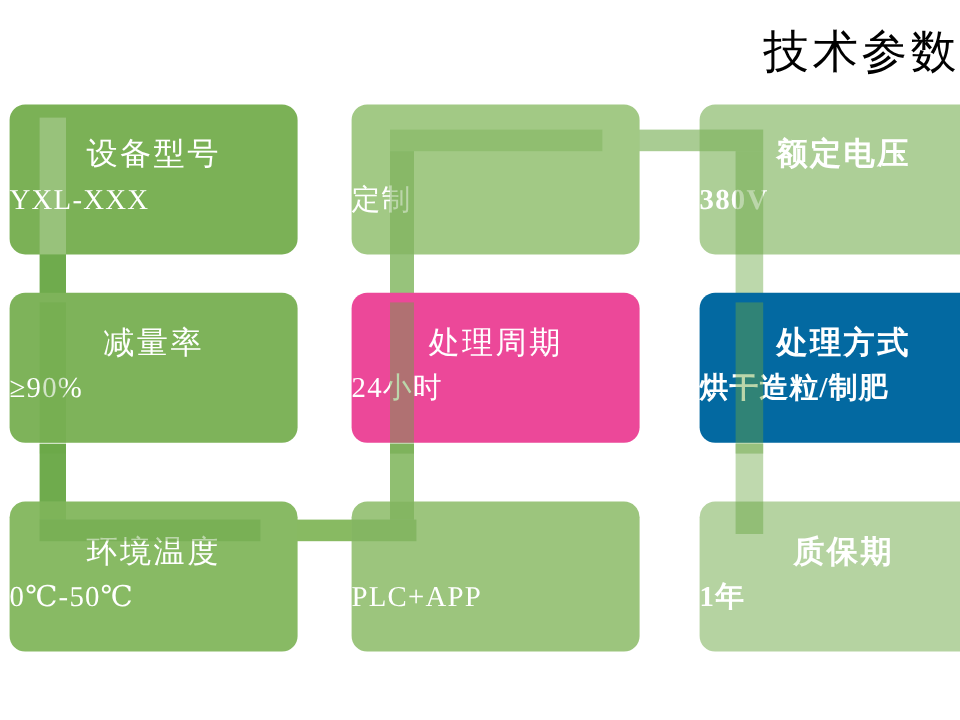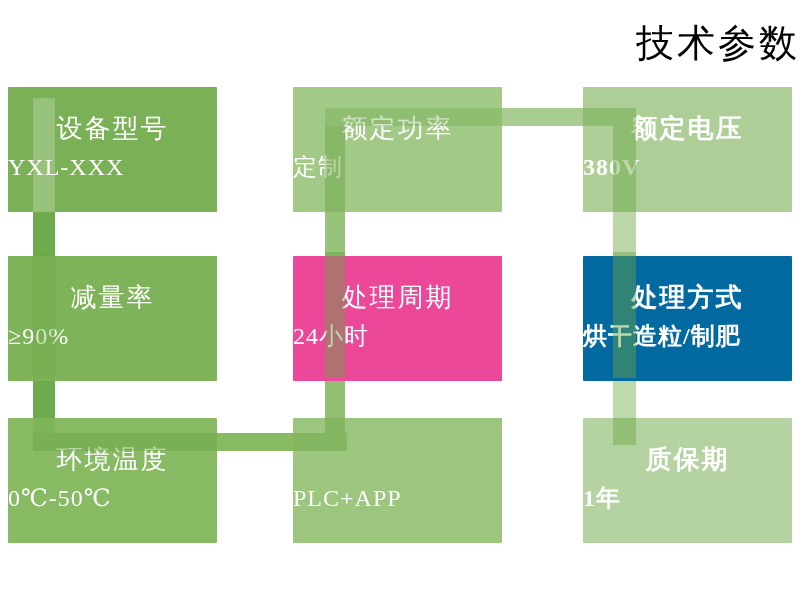--- a/index.html
+++ b/index.html
@@ -16,23 +16,23 @@
     left: 0; top: 18px;
     width: 100%;
     text-align: right;
     font-size: 38px;
     letter-spacing: 3px;
     font-weight: 400;
     color: #000;
   }
   .param-box {
     position: absolute;
-    width: 209px;
+    width: 240px;
     height: 125px;
-    border-radius: 1px;
+    border-radius: 13px;
     z-index: 1;
   }
   .param-box .label {
     position: absolute;
     top: 26px; left: 0;
     width: 100%;
     text-align: center;
     font-size: 26px;
     line-height: 32px;
     letter-spacing: 2px;
@@ -43,21 +43,21 @@
     top: 64px; left: 0;
     width: 100%;
     text-align: left;
     font-size: 24px;
     line-height: 32px;
     letter-spacing: 1px;
     color: #fff;
   }
   
   .c1 { left: 8px; }  .c2 { left: 293px; }  .c3 { left: 583px; font-weight: bold; }
-  .r1 { top: 87px; }  .r2 { top: 256px; }   .r3 { top: 418px; }
+  .r1 { top: 87px; }  .r2 { top: 244px; }   .r3 { top: 418px; }
   .seg { position: absolute; }
   .seg-gap { z-index: 0; }
   .seg-overlay { z-index: 2; }
 </style>
 </head>
 <body>
 
 <div class="slide">
 
   <div class="slide-title">技术参数</div>
@@ -69,21 +69,20 @@
   <div class="seg seg-gap" style="left: 325px; top: 205px; width: 20px; height: 55px; background-color: rgb(151, 195, 123);"></div>
   <div class="seg seg-gap" style="left: 495px; top: 108px; width: 95px; height: 18px; background-color: rgb(169, 204, 147);"></div>
   <div class="seg seg-gap" style="left: 613px; top: 205px; width: 23px; height: 55px; background-color: rgb(188, 216, 171);"></div>
   <div class="seg seg-gap" style="left: 613px; top: 370px; width: 23px; height: 55px; background-color: rgb(191, 217, 174);"></div>
 
   <div class="param-box c1 r1" style="background-color: rgb(123, 177, 86);">
     <div class="label">设备型号</div>
     <div class="value">YXL-XXX</div>
   </div>
   <div class="param-box c2 r1" style="background-color: rgb(162, 201, 133);">
-    <div class="label">额定功率</div>
     <div class="value">定制</div>
   </div>
   <div class="param-box c3 r1" style="background-color: rgb(173, 207, 151);">
     <div class="label">额定电压</div>
     <div class="value">380V</div>
   </div>
   <div class="param-box c1 r2" style="background-color: rgb(126, 179, 90);">
     <div class="label">减量率</div>
     <div class="value">≥90%</div>
   </div>

